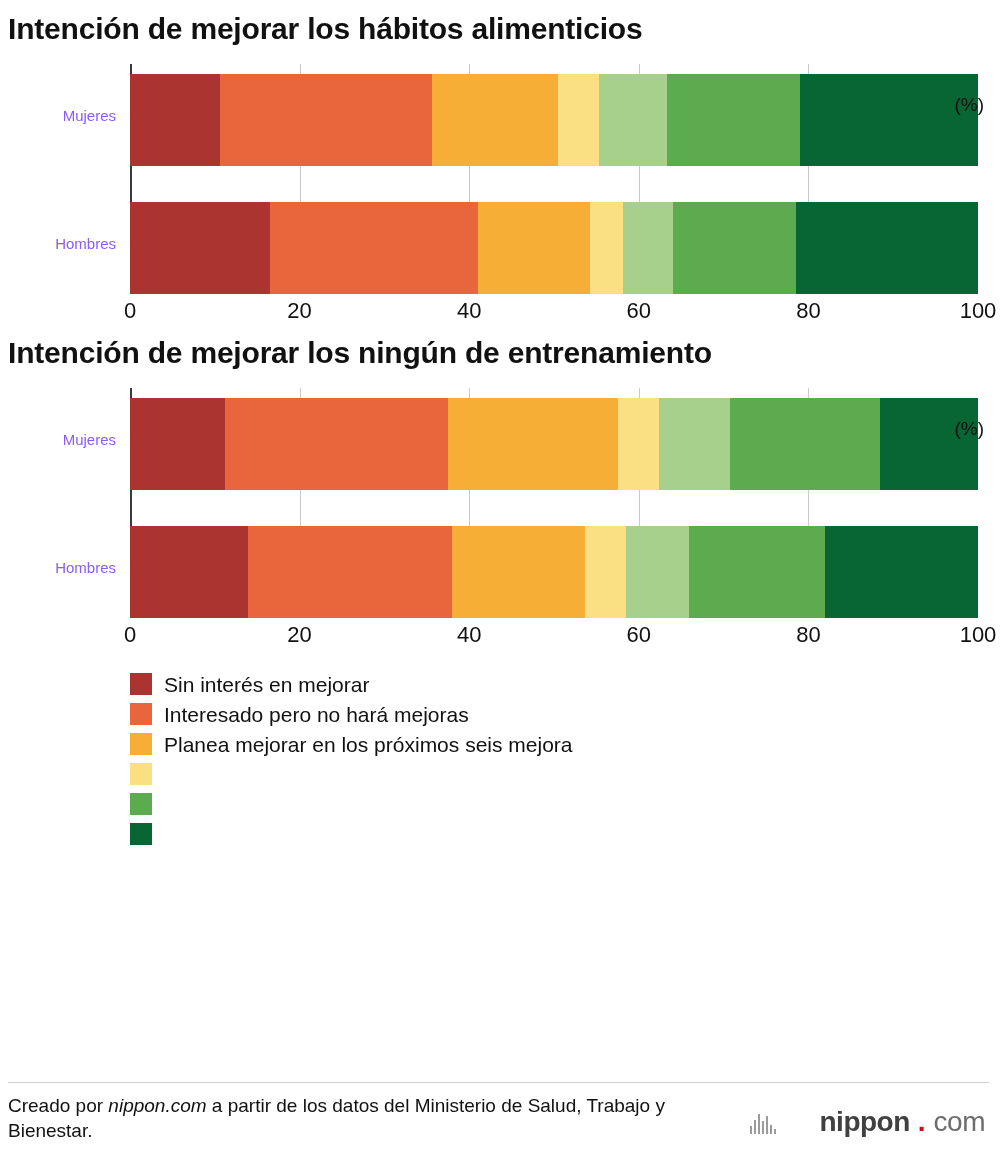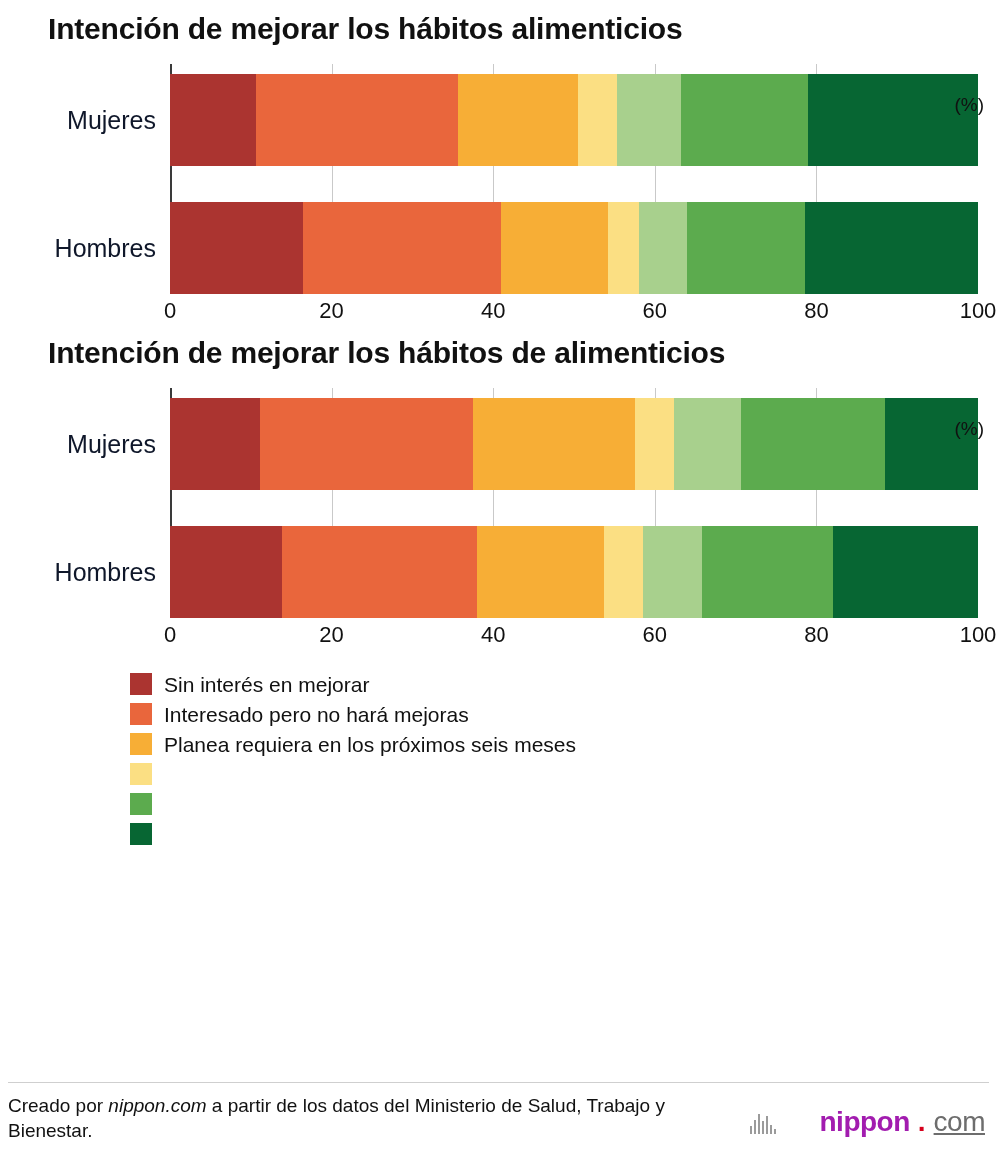--- a/index.html
+++ b/index.html
@@ -24,21 +24,20 @@
   .chart-title {
     font-size: 30px;
     font-weight: bold;
     letter-spacing: -0.2px;
     color: #111111;
     margin: 0;
     padding: 0 0 0 8px;
   }
   .chart-block {
     position: relative;
-    padding-left: 40px;
   }
   
   .plot-area {
     position: relative;
     margin-left: 130px;
     margin-right: 22px;
     height: 240px;
   }
   .plot-inner {
     position: absolute;
@@ -75,22 +74,22 @@
     left: 0;
     right: 0;
     display: flex;
   }
   .seg {
     height: 100%;
   }
   .row-label {
     position: absolute;
     right: calc(100% + 14px);
-    font-size: 25px;
-    color: #0f172a;
+    font-size: 15px;
+    color: #8b5cf6;
     white-space: nowrap;
     line-height: 1;
   }
   .xticks {
     position: absolute;
     left: 0;
     right: 0;
     top: 100%;
     height: 34px;
   }
@@ -170,35 +169,34 @@
   }
   .brand-mark i {
     position: absolute;
     bottom: 0;
     width: 2px;
     background: #9b9b9b;
   }
   .brand-name {
     font-size: 28px;
     font-weight: bold;
-    color: #a21caf;
+    color: #404040;
     letter-spacing: -0.5px;
     margin-left: 36px;
   }
   .brand-dot {
     color: #d6001c;
     font-weight: bold;
     font-size: 28px;
   }
   .brand-com {
     font-size: 28px;
     color: #6d6d6d;
     font-weight: normal;
     letter-spacing: -0.5px;
-    text-decoration: underline;
   }
 </style>
 </head>
 <body>
 
 <div class="page">
 
   <div class="chart-block" style="padding-top:12px;">
     <h1 class="chart-title">Intención de mejorar los hábitos alimenticios</h1>
     <div class="plot-area" style="height:230px; margin-top:18px;">
@@ -240,21 +238,21 @@
             <div class="xtick" style="left: 60%;">60</div>
             <div class="xtick" style="left: 80%;">80</div>
             <div class="xtick" style="left: 100%;">100</div>
           </div>
         <div class="xunit">(%)</div>
       </div>
     </div>
   </div>
 
   <div class="chart-block" style="padding-top:42px;">
-    <h1 class="chart-title">Intención de mejorar los hábitos de alimenticios</h1>
+    <h1 class="chart-title">Intención de mejorar los ningún de entrenamiento</h1>
     <div class="plot-area" style="height:230px; margin-top:18px;">
       <div class="plot-inner">
         <div class="axis-left"></div>
         <div class="axis-bottom"></div>
         <div id="grid-1">
             <div class="gridline" style="left: 20%;"></div>
             <div class="gridline" style="left: 40%;"></div>
             <div class="gridline" style="left: 60%;"></div>
             <div class="gridline" style="left: 80%;"></div>
           </div>
@@ -297,21 +295,21 @@
       <div class="legend-item">
         <span class="legend-swatch" style="background: rgb(171, 52, 48);"></span>
         <span class="legend-label">Sin interés en mejorar</span>
       </div>
       <div class="legend-item">
         <span class="legend-swatch" style="background: rgb(233, 102, 60);"></span>
         <span class="legend-label">Interesado pero no hará mejoras</span>
       </div>
       <div class="legend-item">
         <span class="legend-swatch" style="background: rgb(247, 174, 54);"></span>
-        <span class="legend-label">Planea requiera en los próximos seis meses</span>
+        <span class="legend-label">Planea mejorar en los próximos seis mejora</span>
       </div>
       <div class="legend-item">
         <span class="legend-swatch" style="background: rgb(251, 223, 131);"></span>
       </div>
       <div class="legend-item">
         <span class="legend-swatch" style="background: rgb(92, 171, 78);"></span>
       </div>
       <div class="legend-item">
         <span class="legend-swatch" style="background: rgb(7, 102, 51);"></span>
       </div>

